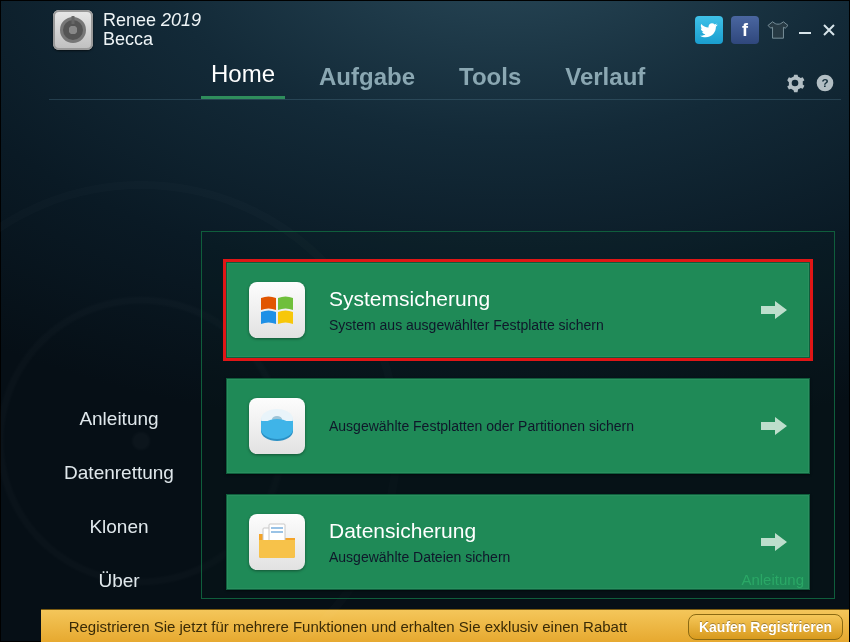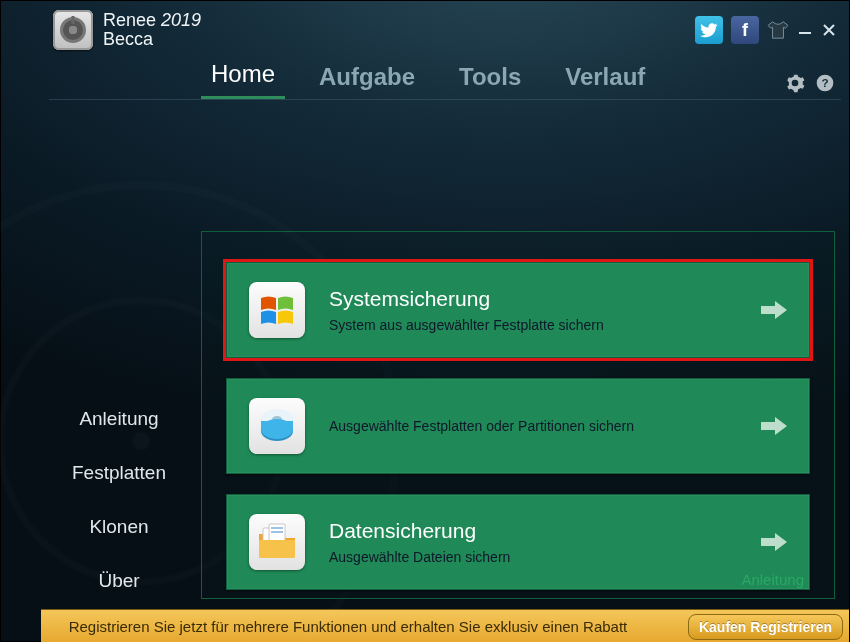--- a/index.html
+++ b/index.html
@@ -130,21 +130,21 @@
     </div>
   </div>
   <div class="divider"></div>
 
   <div class="body">
     <div class="sidebar">
       <div class="side-item">
           <span>Anleitung</span>
         </div>
       <div class="side-item">
-          <span>Festplatten</span>
+          <span>Datenrettung</span>
         </div>
       <div class="side-item">
           <span>Klonen</span>
         </div>
       <div class="side-item">
           <span>Über</span>
         </div>
     </div>
 
     <div class="main-panel">

